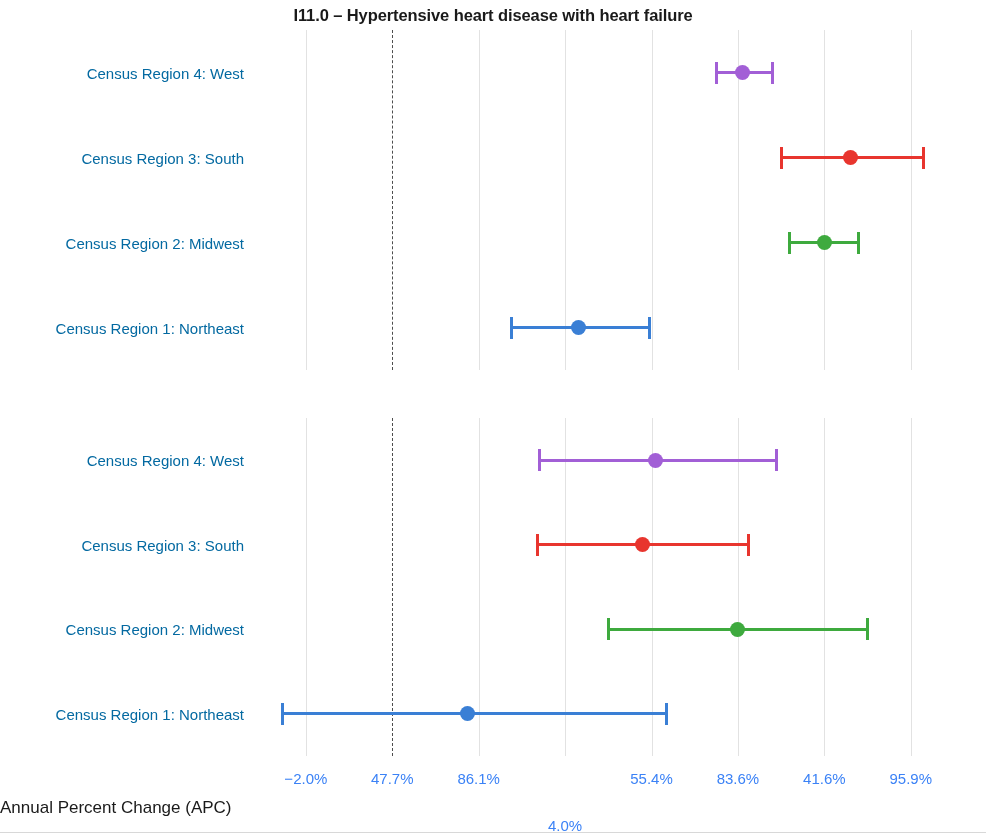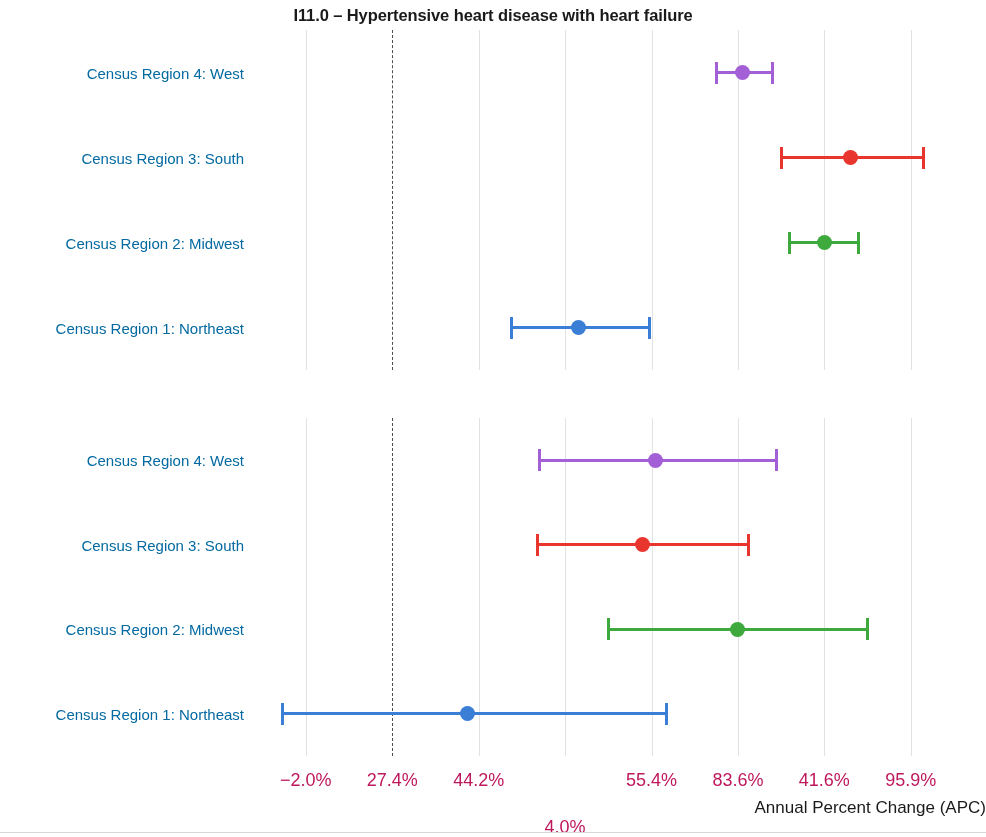--- a/index.html
+++ b/index.html
@@ -89,30 +89,30 @@
     transform: translateY(-50%);
     white-space: nowrap;
   }
   .ylabel-wrap {
     position: absolute;
     left: 0;
     width: 244px;
   }
   .xtick-label {
     position: absolute;
-    font-size: 18px;
-    color: #be185d;
+    font-size: 15px;
+    color: #3b82f6;
     transform: translateX(-50%);
     white-space: nowrap;
   }
   .axis-title {
     position: absolute;
     left: 0;
     width: 986px;
-    text-align: right;
+    text-align: left;
     font-size: 17px;
     color: #1a1a1a;
   }
   .bottom-rule {
     position: absolute;
     left: 0;
     width: 986px;
     height: 1px;
     background: #d8d8d8;
   }
@@ -204,22 +204,22 @@
     <div class="ylabel-wrap" id="ylabels-1" style="top:30px;height:338px;">
         <div class="ylabel" style="top: 42.25px;">Census Region 4: West</div>
         <div class="ylabel" style="top: 126.75px;">Census Region 3: South</div>
         <div class="ylabel" style="top: 211.25px;">Census Region 2: Midwest</div>
         <div class="ylabel" style="top: 295.75px;">Census Region 1: Northeast</div>
       </div>
   </div>
 
   <div id="xticks" style="position:absolute;left:254px;top:770px;width:700px;height:22px;">
       <div class="xtick-label" style="left: 51.8519px;">−2.0%</div>
-      <div class="xtick-label" style="left: 138.272px;">27.4%</div>
-      <div class="xtick-label" style="left: 224.691px;">44.2%</div>
+      <div class="xtick-label" style="left: 138.272px;">47.7%</div>
+      <div class="xtick-label" style="left: 224.691px;">86.1%</div>
       <div class="xtick-label" style="left: 311.111px; margin-top: 47px;">4.0%</div>
       <div class="xtick-label" style="left: 397.531px;">55.4%</div>
       <div class="xtick-label" style="left: 483.951px;">83.6%</div>
       <div class="xtick-label" style="left: 570.37px;">41.6%</div>
       <div class="xtick-label" style="left: 656.79px;">95.9%</div>
     </div>
   <div class="axis-title" style="top:798px;">Annual Percent Change (APC)</div>
   <div class="bottom-rule" style="top:832px;"></div>
 
 </div>

